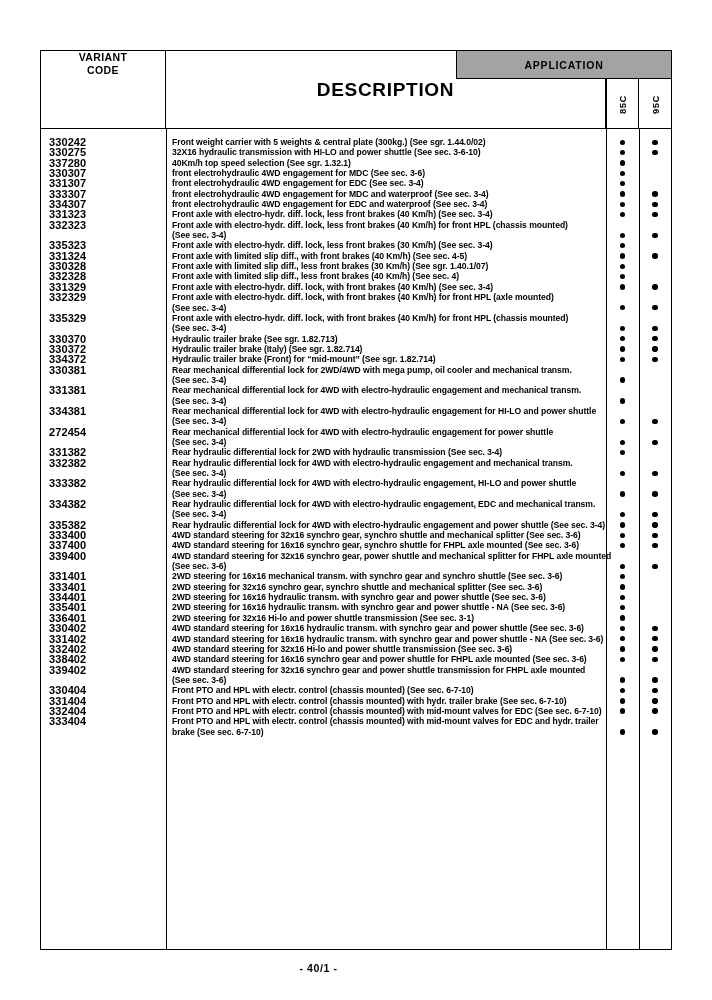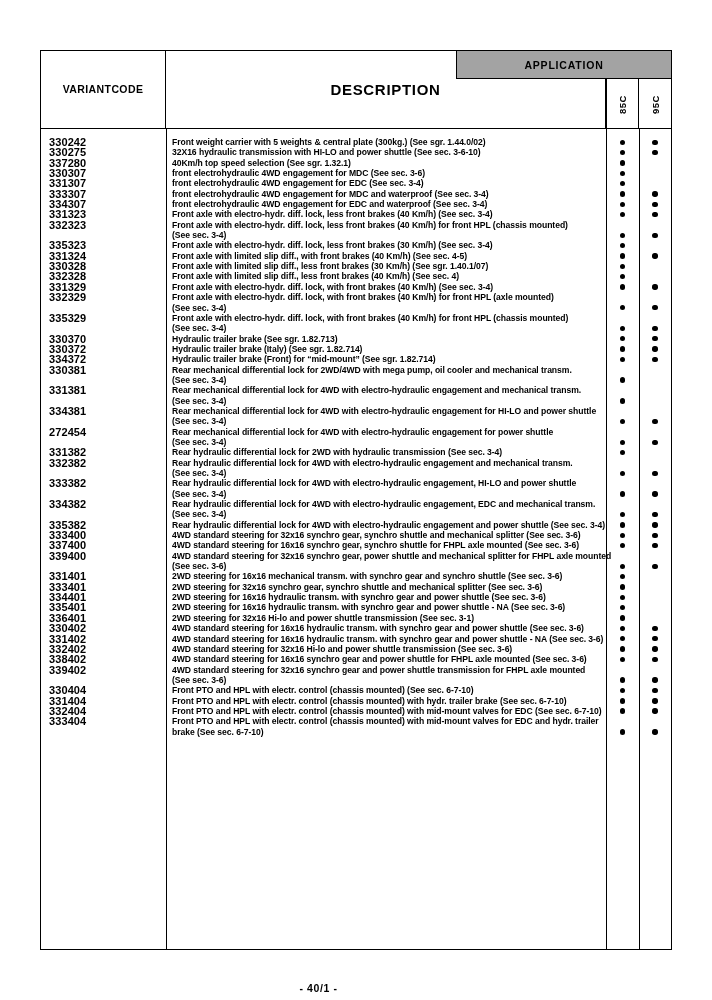--- a/index.html
+++ b/index.html
@@ -44,23 +44,23 @@
   }
 
   .col-variant {
     position: absolute;
     left: 0; top: 0;
     width: 125px;
     height: 100%;
     border-right: 1.3px solid #000;
     box-sizing: border-box;
     display: flex;
-    flex-direction: row;
+    flex-direction: column;
     align-items: center;
-    justify-content: center;
+    justify-content: flex-start;
     text-align: center;
   }
   .col-variant .l1, .col-variant .l2 {
     font-size: 10.5px;
     font-weight: bold;
     letter-spacing: 0.4px;
     line-height: 13px;
   }
 
   .col-desc {
@@ -68,21 +68,21 @@
     left: 125px; top: 0;
     width: 440px;
     height: 100%;
     border-right: 1.3px solid #000;
     box-sizing: border-box;
     display: flex;
     align-items: center;
     justify-content: center;
   }
   .col-desc .dtitle {
-    font-size: 15px;
+    font-size: 19px;
     font-weight: bold;
     letter-spacing: 0.7px;
   }
 
   
   .app-banner {
     position: absolute;
     left: 415px;
     top: 0;
     width: 215px;
@@ -193,21 +193,21 @@
     background: #000;
     vertical-align: middle;
     margin-bottom: 1px;
   }
   .dot.off { background: transparent; }
 
   
   .pagenum {
     position: absolute;
     left: 0;
-    top: 982px;
+    top: 962px;
     width: 637px;
     text-align: center;
     font-size: 10.5px;
     font-weight: bold;
     letter-spacing: 0.6px;
   }
 </style>
 </head>
 <body>
 

